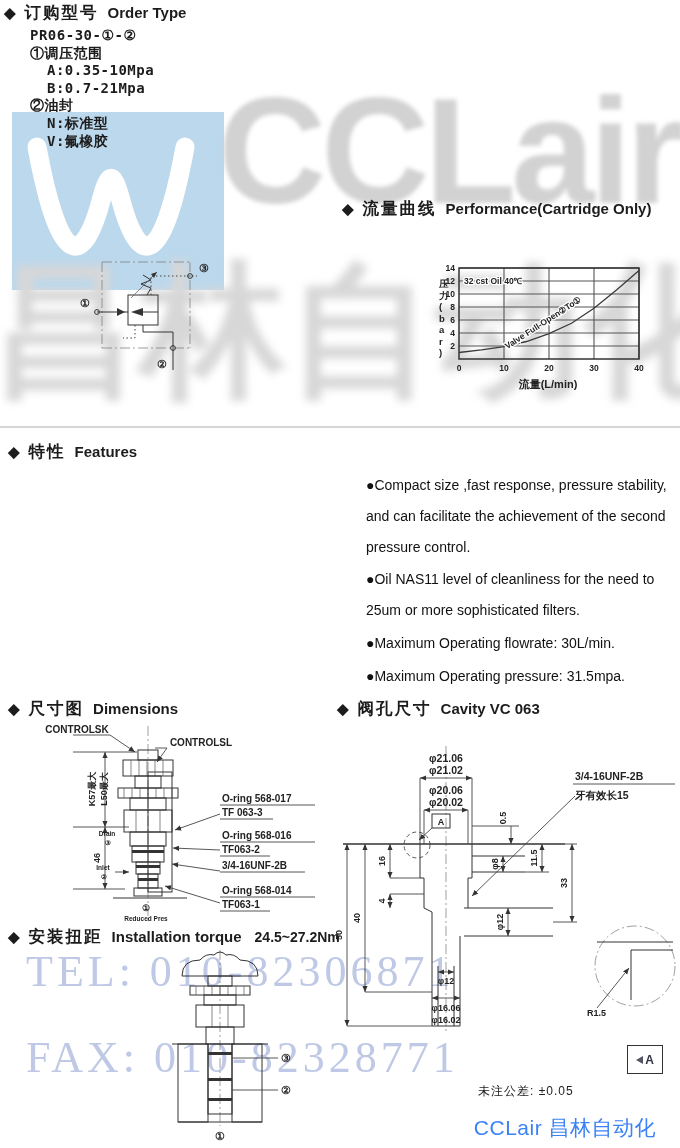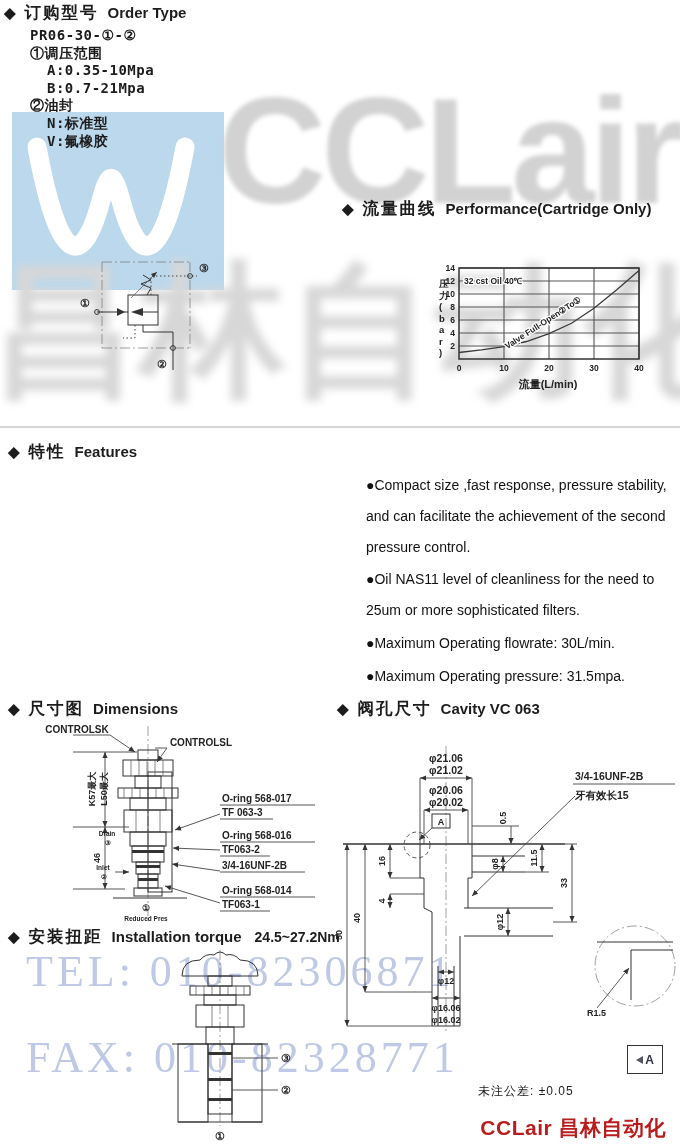--- a/index.html
+++ b/index.html
@@ -33,21 +33,21 @@
   .feat-left{left:8px;top:468px;width:360px;font-size:14px;line-height:2.25}
   .feat-right{left:366px;top:470px;width:312px;font-size:14px;line-height:2.2}
   .feat-item{margin:0 0 2px 0}
   
   .tol-note{left:478px;top:1083px;font-size:12px;font-weight:400;letter-spacing:1px}
   .datum-box{left:627px;top:1045px;width:34px;height:27px;border:1.6px solid #333;
              display:flex;align-items:center;justify-content:center;gap:2px;
              font-size:12px;font-weight:bold;color:#334;background:#fff}
   .datum-arrow{width:0;height:0;border-top:4px solid transparent;border-bottom:4px solid transparent;
                border-right:7px solid #556}
-  .footer{right:14px;top:1114px;font-size:21px;font-weight:700;color:#b91c1c;letter-spacing:.5px}
+  .footer{right:24px;top:1114px;font-size:21px;font-weight:400;color:#3b82f6;letter-spacing:.5px}
   
   svg{overflow:visible}
   svg text{font-family:"Liberation Sans",sans-serif;fill:#222}
   .ln{stroke:#333;stroke-width:1;fill:none}
   .lnb{stroke:#333;stroke-width:1.4;fill:none}
   .thin{stroke:#555;stroke-width:.7;fill:none}
   .cl{stroke:#777;stroke-width:.7;fill:none;stroke-dasharray:10 3 2 3}
   .dash{stroke:#444;stroke-width:.9;fill:none;stroke-dasharray:4 3}
   .dot{stroke:#444;stroke-width:1;fill:none;stroke-dasharray:1.5 2.5}
   .dim{stroke:#444;stroke-width:.9;fill:none}

